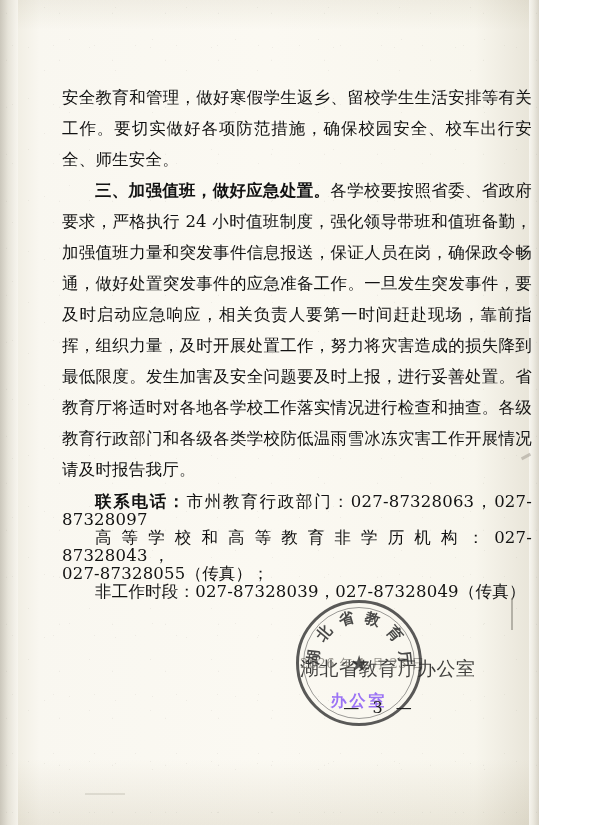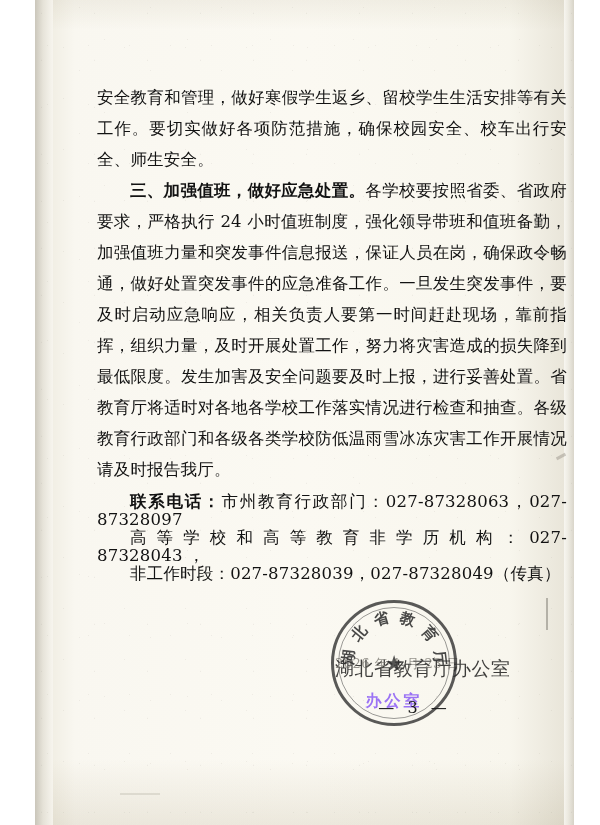--- a/index.html
+++ b/index.html
@@ -12,21 +12,20 @@
     height: 825px;
     overflow: hidden;
     font-family: "DejaVu Sans", sans-serif;
   }
   .page {
     position: relative;
     width: 539px;
     height: 825px;
     background: #fbfaf6;
     overflow: hidden;
-    margin-left: 35px;
   }
   
   .scan-tone {
     position: absolute;
     inset: 0;
     background:
       linear-gradient(90deg, #d9d6cc 0px, #f2f0e9 14px, #fbfaf7 40px, #fdfcf9 50%, #faf9f4 88%, #e8e5dc 100%),
       linear-gradient(180deg, #f3f1ea 0px, #fdfcf8 30px, #fdfcf8 92%, #eeebe2 100%);
     background-blend-mode: multiply;
     pointer-events: none;
@@ -238,20 +237,21 @@
     <p class="para">安全教育和管理，做好寒假学生返乡、留校学生生活安排等有关工作。要切实做好各项防范措施，确保校园安全、校车出行安全、师生安全。</p>
 
     <p class="para indent"><span class="b">三、加强值班，做好应急处置。</span><span>各学校要按照省委、省政府要求，严格执行 24 小时值班制度，强化领导带班和值班备勤，加强值班力量和突发事件信息报送，保证人员在岗，确保政令畅通，做好处置突发事件的应急准备工作。一旦发生突发事件，要及时启动应急响应，相关负责人要第一时间赶赴现场，靠前指挥，组织力量，及时开展处置工作，努力将灾害造成的损失降到最低限度。发生加害及安全问题要及时上报，进行妥善处置。省教育厅将适时对各地各学校工作落实情况进行检查和抽查。各级教育行政部门和各级各类学校防低温雨雪冰冻灾害工作开展情况请及时报告我厅。</span></p>
 
     <div class="contact-block">
       <p class="para indent"><span class="b">联系电话：</span><span>市州教育行政部门：027-87328063，027-87328097</span></p>
 
 
       <p class="para indent">高 等 学 校 和 高 等 教 育 非 学 历 机 构 ： 027-87328043 ，</p>
 
+      <p class="para">027-87328055（传真）；</p>
 
 
       <p class="para indent">非工作时段：027-87328039，027-87328049（传真）</p>
     </div>
   </div>
 
   <div class="stamp-under">湖北省教育厅办公室</div>
   <div class="stamp-under2">2026 年 1 月 23 日</div>
 
   <div class="seal">

